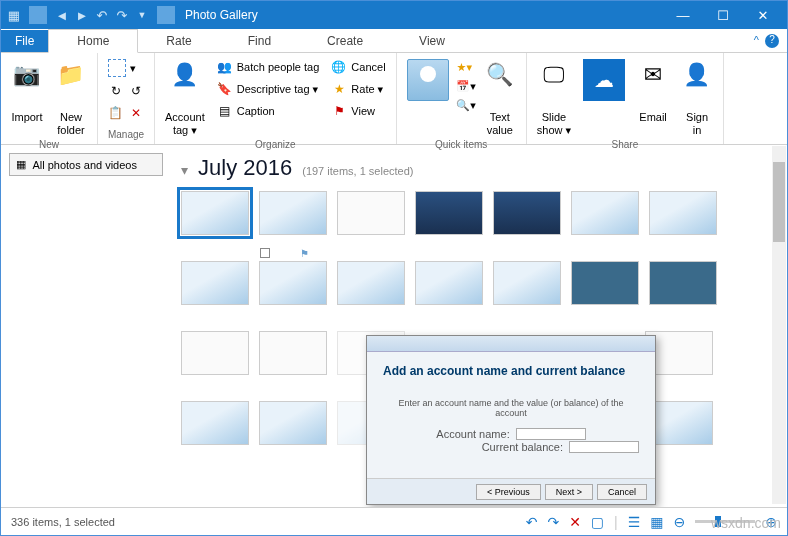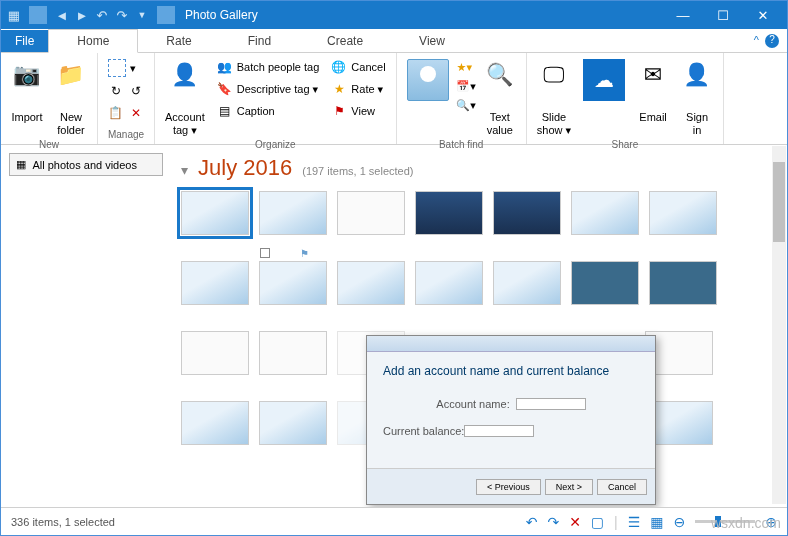--- a/index.html
+++ b/index.html
@@ -28,37 +28,37 @@
 .col{display:flex;flex-direction:column;gap:2px}
 .iconsq{width:18px;height:18px;border:1px dashed #4a8fd8;display:inline-block}
 .avatar{width:42px;height:42px;background:linear-gradient(#b8d8f0,#8abce0);border:1px solid #5a9ed0;border-radius:2px;position:relative}
 .avatar::after{content:"";position:absolute;top:6px;left:12px;width:16px;height:16px;background:#fff;border-radius:50%}
 .cloud{width:42px;height:42px;background:#0f6fc6;display:flex;align-items:center;justify-content:center;color:#fff;font-size:20px}
 .body{display:flex;height:362px}
 .sidebar{width:170px;padding:8px}
 .navchip{border:1px solid #b0b0b0;padding:4px 6px;display:flex;align-items:center;gap:6px;font-size:11px;background:#f5f5f5}
 .main{flex:1;overflow:hidden;position:relative;padding:6px 10px}
 .dateheader{display:flex;align-items:baseline;gap:10px;margin:4px 0 10px}
-.datetext{font-size:22px;color:#c2410c;font-weight:300}
+.datetext{font-size:22px;color:#0f172a;font-weight:300}
 .arrow{color:#888;font-size:14px}
 .countinfo{color:#888;font-size:11px}
 .thumbs{display:flex;flex-wrap:wrap;gap:10px}
 .thumb{width:68px;height:44px;background:linear-gradient(150deg,#e8f2fa 40%,#a8cce8);border:1px solid #ccc;position:relative}
 .thumb.sel{outline:3px solid #1979ca;outline-offset:1px}
 .thumb.dark{background:linear-gradient(#2a5080,#1a3050)}
 .thumb.grid{background:#3a6a8a}
 .thumb.white{background:#fafafa}
 .thumb .chk{position:absolute;top:-14px;left:0;width:10px;height:10px;border:1px solid #888;background:#fff}
 .thumb .flag{position:absolute;top:-14px;left:40px;color:#6aa0d0;font-size:10px}
 .preview{position:absolute;top:190px;left:195px;width:290px;height:170px;background:#f0f4f8;border:1px solid #888;box-shadow:3px 3px 8px rgba(0,0,0,.3);z-index:10}
 .preview .ptb{height:16px;background:linear-gradient(#dce8f4,#c4d8ec);border-bottom:1px solid #aac}
 .preview .pbody{padding:12px 16px}
-.preview h3{font-size:12px;font-weight:normal;color:#003a6a;margin-bottom:20px}
+.preview h3{font-size:12px;font-weight:bold;color:#003a6a;margin-bottom:20px}
 .preview .frm{font-size:9px;color:#555;text-align:center}
-.preview .pfoot{position:absolute;bottom:0;left:0;right:0;height:36px;background:#e4ecf4;border-top:1px solid #ccc;display:flex;justify-content:flex-end;align-items:center;gap:4px;padding:0 8px}
+.preview .pfoot{position:absolute;bottom:0;left:0;right:0;height:26px;background:#e4ecf4;border-top:1px solid #ccc;display:flex;justify-content:flex-end;align-items:center;gap:4px;padding:0 8px}
 .preview .pfoot button{font-size:9px;padding:2px 10px;background:#f0f0f0;border:1px solid #aaa}
 .statusbar{position:absolute;bottom:0;left:0;right:0;height:28px;border-top:1px solid #d0d0d0;display:flex;align-items:center;padding:0 10px;background:#fff;font-size:11px;color:#555}
 .statusbar .tools{margin-left:auto;display:flex;gap:10px;color:#1979ca;align-items:center}
 .statusbar .tools span{font-size:14px}
 .scrollbar{position:absolute;right:1px;top:145px;width:14px;height:358px;background:#f0f0f0}
 .scrollthumb{width:12px;height:80px;background:#c0c0c0;margin:16px 1px}
 .watermark{position:absolute;bottom:4px;right:6px;font-size:14px;color:#bbb;z-index:20}
 </style>
 </head>
 <body>
@@ -176,21 +176,21 @@
         <span style="color:#e8a000">★▾</span>
         <span>📅▾</span>
         <span>🔍▾</span>
       </div>
       <div class="bigbtn">
           <div class="ico">🔍</div>
           <div class="txt" style="white-space:pre">Text
 value</div>
         </div>
     </div>
-    <div class="label">Batch find</div>
+    <div class="label">Quick items</div>
   </div>
   <div class="group">
     <div class="content">
       <div class="bigbtn">
           <div class="ico">🖵</div>
           <div class="txt" style="white-space:pre">Slide
 show ▾</div>
         </div>
       <div class="bigbtn">
           <div class="cloud">☁</div>
@@ -252,25 +252,26 @@
       <div class="thumb"></div>
       <div class="thumb" style="opacity:.4"></div>
       <div style="width:220px"></div>
       <div class="thumb"></div>
     </div>
 
     <div class="preview">
       <div class="ptb"></div>
       <div class="pbody">
         <h3>Add an account name and current balance</h3>
+        <div class="frm">Enter an account name and the value (or balance) of the account</div>
         <div class="frm" style="margin-top:10px;display:flex;gap:6px;justify-content:center">
             <span>Account name:</span>
             <span style="border:1px solid #aaa;width:70px;height:12px;background:#fff"></span>
           </div>
-        <div class="frm" style="margin-top:15px;display:flex;justify-content:flex-start">
+        <div class="frm" style="margin-top:1px;display:flex;gap:6px;justify-content:flex-end">
             <span>Current balance:</span>
             <span style="border:1px solid #aaa;width:70px;height:12px;background:#fff"></span>
           </div>
       </div>
       <div class="pfoot">
         <button>&lt; Previous</button>
         <button>Next &gt;</button>
         <button>Cancel</button>
       </div>
     </div>

